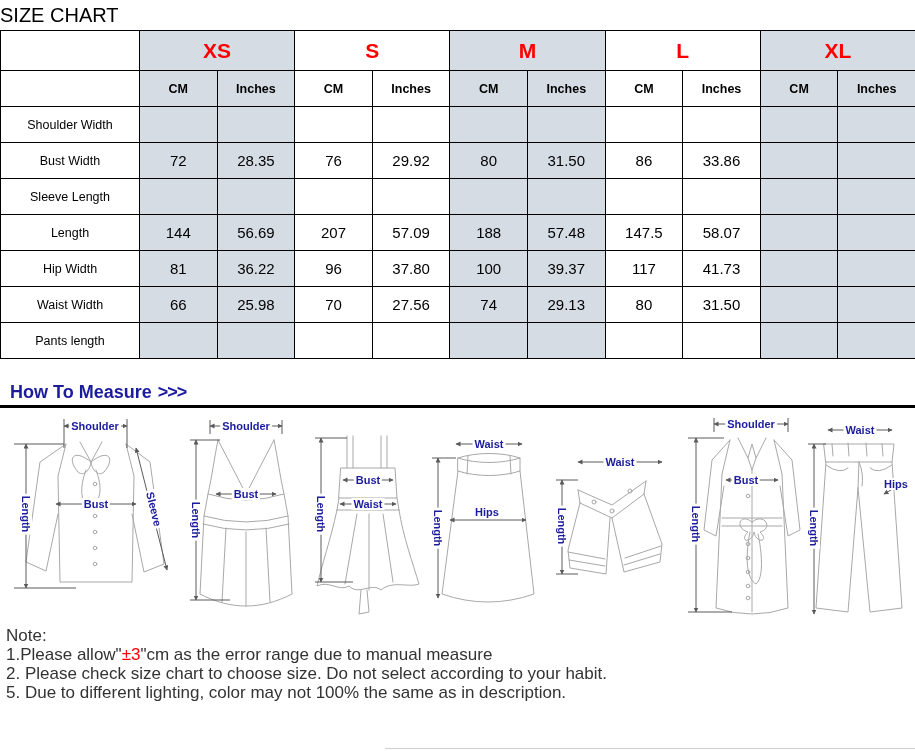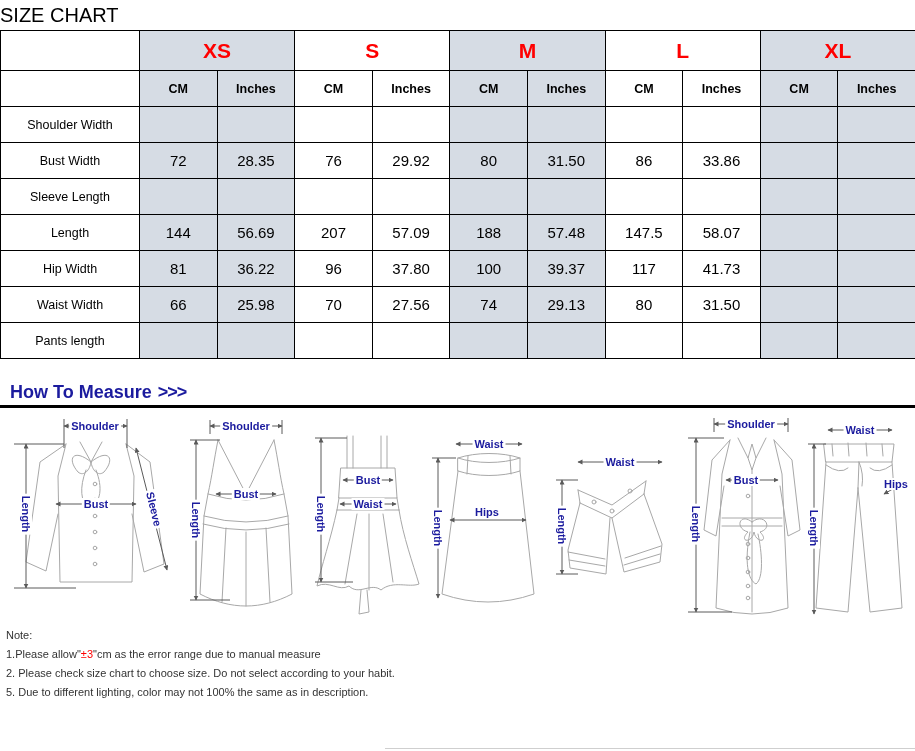--- a/index.html
+++ b/index.html
@@ -20,21 +20,21 @@
   .rule{height:3px;background:#000;margin-top:2px;}
   .strip{position:relative;height:212px;}
   .fig{position:absolute;}
   .fig svg{display:block;}
   svg .g{fill:none;stroke:#a8a8a8;stroke-width:1;stroke-linecap:round;stroke-linejoin:round;}
   svg .m{fill:none;stroke:#5a5a5a;stroke-width:1;}
   .mlabel{position:absolute;color:var(--navy,#1b1b9e);font-weight:bold;font-size:11px;
     background:#fff;padding:0 2px;white-space:nowrap;transform:translate(-50%,-50%);}
   .vert{transform:translate(-50%,-50%) rotate(90deg);}
   .rot76{transform:translate(-50%,-50%) rotate(76deg);}
-  .notes{padding:6px 0 0 6px;font-size:11px;line-height:19px;color:#333;}
+  .notes{padding:6px 0 0 6px;font-size:17px;line-height:19px;color:#333;}
   .note-line .red{color:var(--red,#ff0000);}
   .bottom-line{position:absolute;left:385px;top:748px;width:530px;height:1px;background:#cfcfcf;}
 </style>
 </head>
 <body>
 
 <div class="page">
 
   <div class="title">SIZE CHART</div>
 

